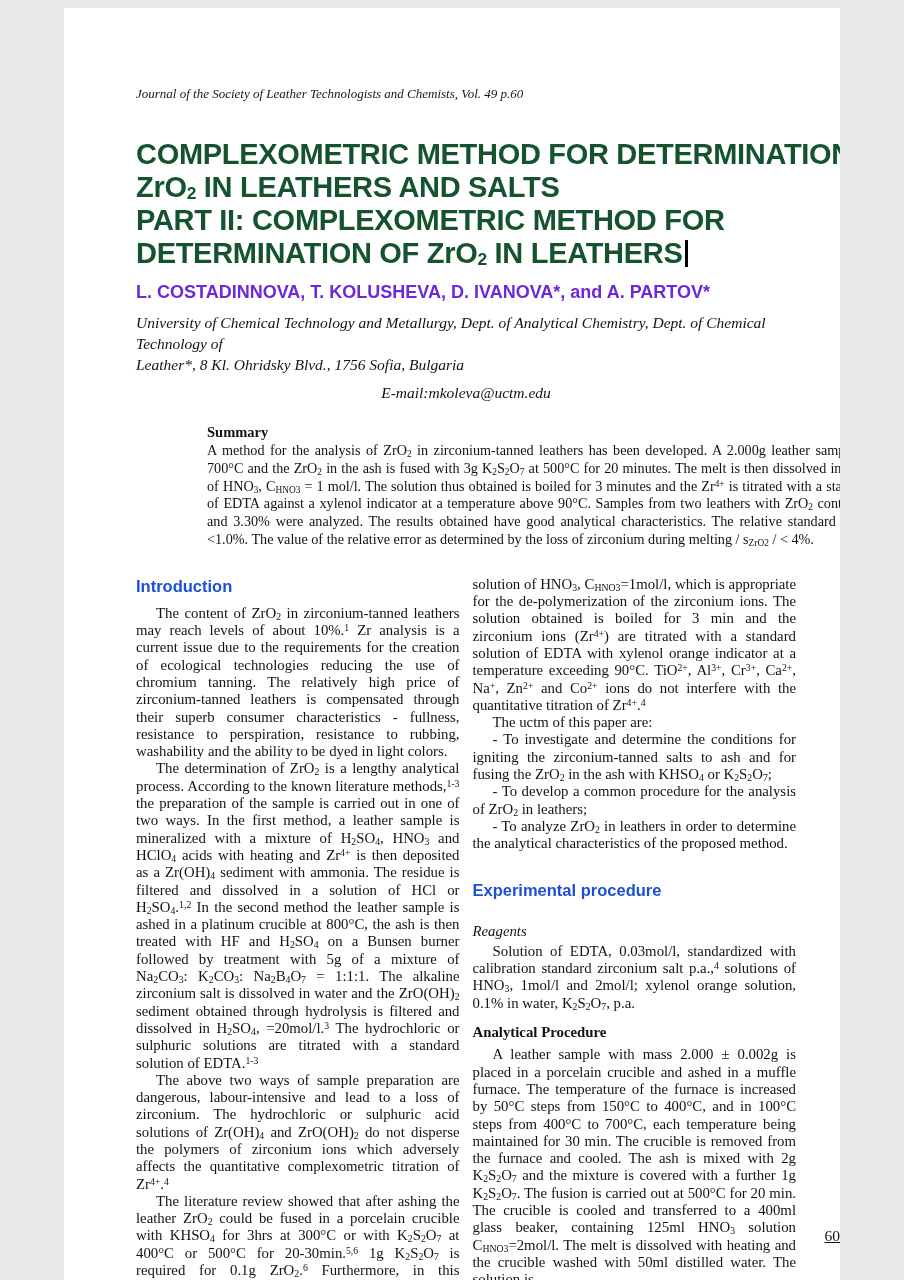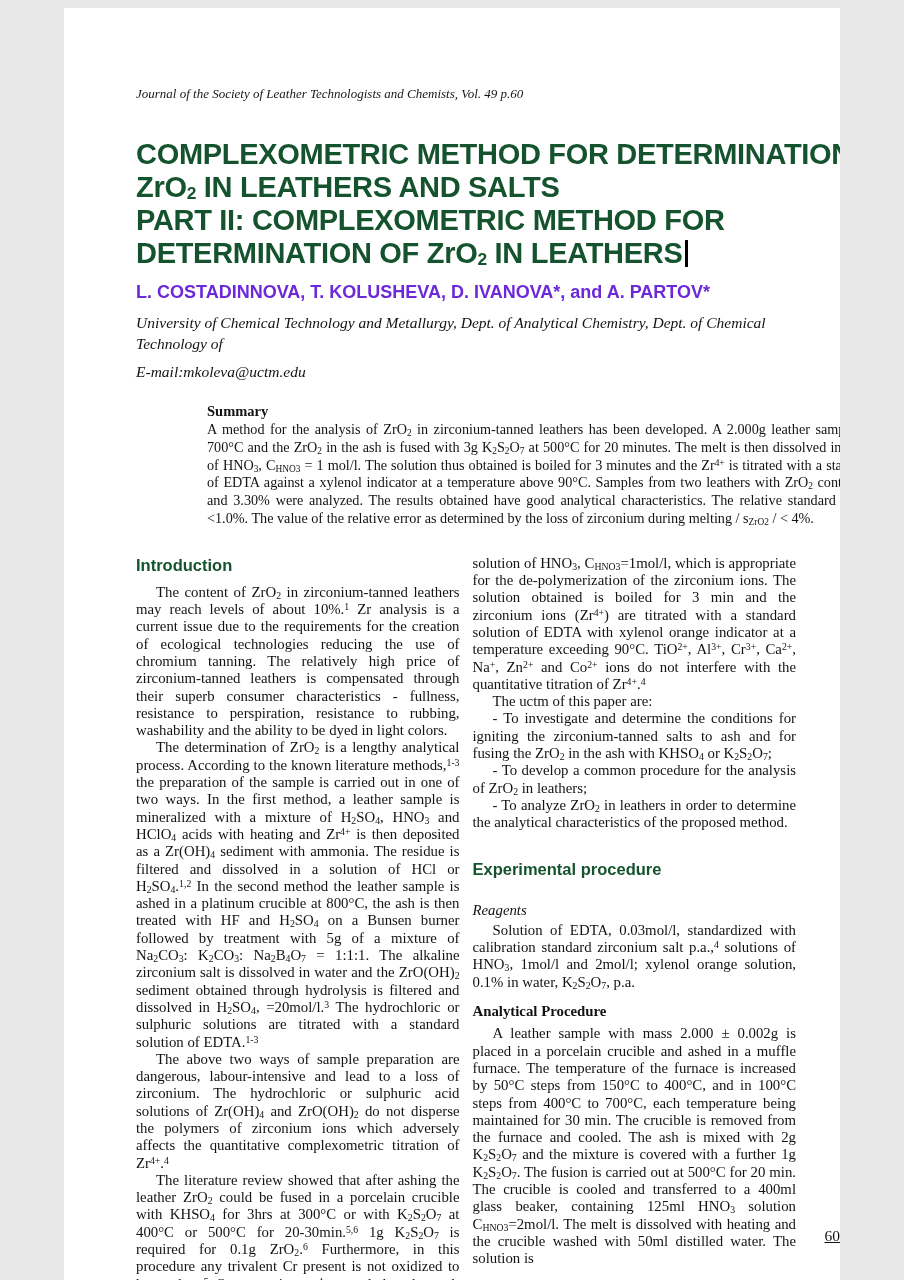--- a/index.html
+++ b/index.html
@@ -41,21 +41,21 @@
 
   .authors {
     margin-top: 11px;
     font: bold 18px/22px "Liberation Sans", sans-serif;
     color: #6d28d9;
   }
   .affiliation {
     margin-top: 9px;
     font: italic 15.5px/21px "Liberation Serif", serif;
   }
-  .email { margin-top: 8px; font: italic 15.5px/20px "Liberation Serif", serif; }
+  .email { margin-top: 8px; font: italic 15.5px/20px "Liberation Serif", serif; text-align: center; }
 
   .summary { margin: 20px 0 0 71px; width: 717px; }
   .summary-heading { font: bold 14.5px/19px "Liberation Serif", serif; }
   .summary-body {
     font: 14.2px/17.8px "Liberation Serif", serif;
     text-align: justify;
   }
 
   .columns {
     display: flex;
@@ -67,21 +67,21 @@
   .para {
     font: 14.8px/17.3px "Liberation Serif", serif;
     text-align: justify;
     margin: 0;
   }
   .indent { text-indent: 20px; }
 
   .sec-heading {
     font: bold 16.5px/20px "Liberation Sans", sans-serif;
     margin: 0 0 9px 0;
-    color: #14532d;
+    color: #1d4ed8;
   }
   .column .sec-heading:not(:first-child) { margin: 27px 0 23px 0; }
 
   .sub-italic {
     font: italic 14.8px/17.3px "Liberation Serif", serif;
     font-weight: normal;
     margin: 14px 0 3px 0;
   }
   .sub-bold {
     font: bold 14.8px/17.3px "Liberation Serif", serif;
@@ -113,20 +113,21 @@
       <div class="title-line">COMPLEXOMETRIC METHOD FOR DETERMINATION OF</div>
       <div class="title-line">ZrO<sub>2</sub> IN LEATHERS AND SALTS</div>
       <div class="title-line">PART II: COMPLEXOMETRIC METHOD FOR</div>
       <div class="title-line"><span>DETERMINATION OF ZrO<sub>2</sub> IN LEATHERS</span><span class="caret"></span></div>
     </div>
 
     <div class="authors">L. COSTADINNOVA, T. KOLUSHEVA, D. IVANOVA*, and A. PARTOV*</div>
 
     <div class="affiliation">
       <div>University of Chemical Technology and Metallurgy, Dept. of Analytical Chemistry, Dept. of Chemical Technology of</div>
+      <div>Leather*, 8 Kl. Ohridsky Blvd., 1756 Sofia, Bulgaria</div>
     </div>
 
     <div class="email">E-mail:mkoleva@uctm.edu</div>
 
     <div class="summary">
       <div class="summary-heading">Summary</div>
       <div class="summary-body">A method for the analysis of ZrO<sub>2</sub> in zirconium-tanned leathers has been developed. A 2.000g leather sample is ashed at 700°C and the ZrO<sub>2</sub> in the ash is fused with 3g K<sub>2</sub>S<sub>2</sub>O<sub>7</sub> at 500°C for 20 minutes. The melt is then dissolved in a hot solution of HNO<sub>3</sub>, C<sub>HNO3</sub> = 1 mol/l. The solution thus obtained is boiled for 3 minutes and the Zr<sup>4+</sup> is titrated with a standard solution of EDTA against a xylenol indicator at a temperature above 90°C. Samples from two leathers with ZrO<sub>2</sub> content of 10.50% and 3.30% were analyzed. The results obtained have good analytical characteristics. The relative standard deviation is s<sub>r</sub> &lt;1.0%. The value of the relative error as determined by the loss of zirconium during melting / s<sub>ZrO2</sub> / &lt; 4%.</div>
     </div>
 
     <div class="columns">

